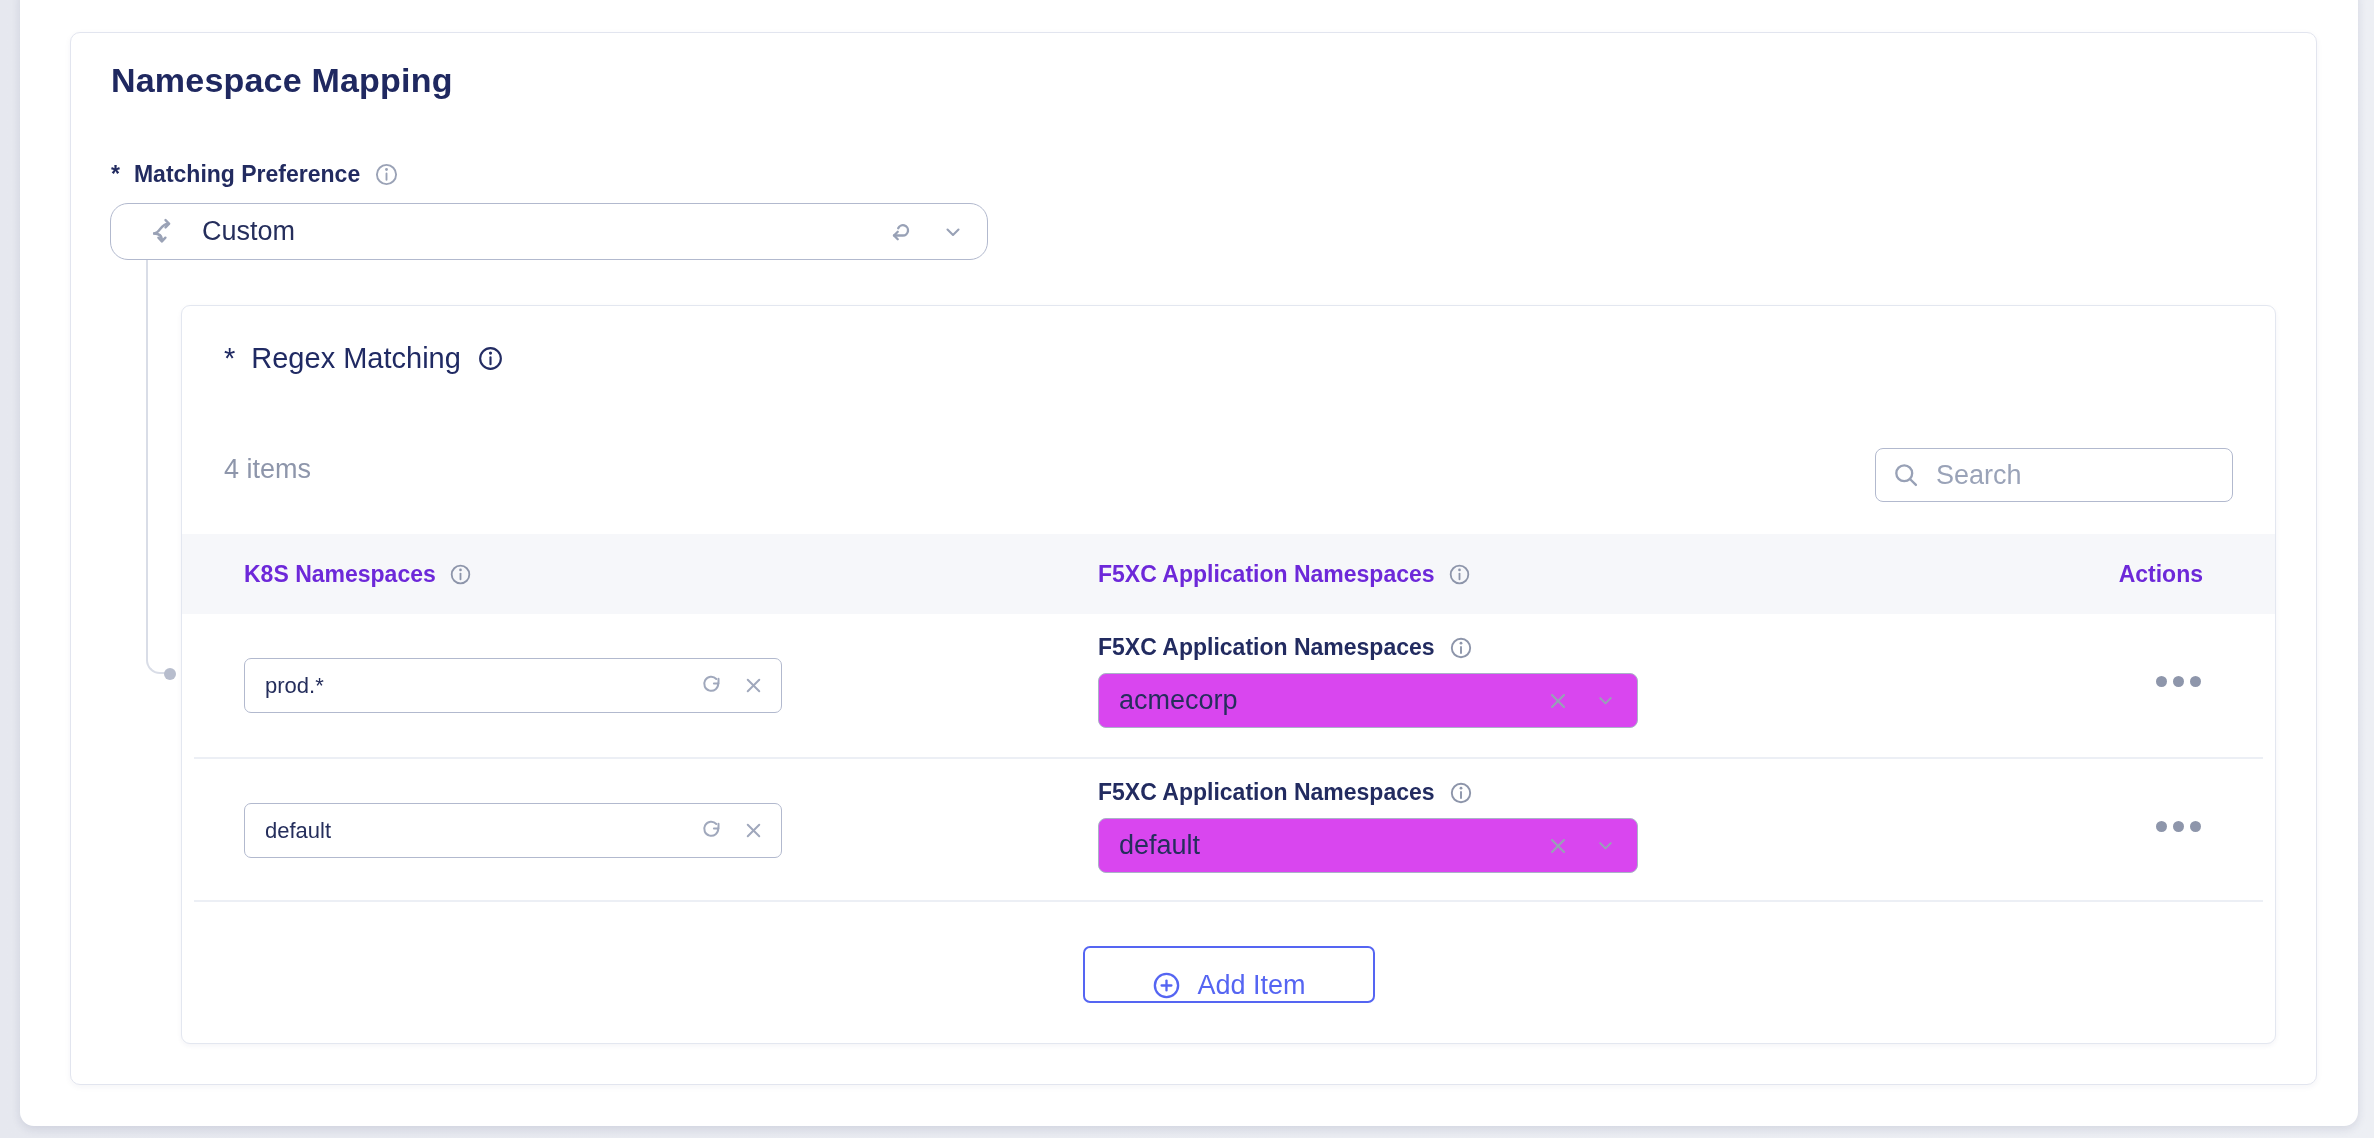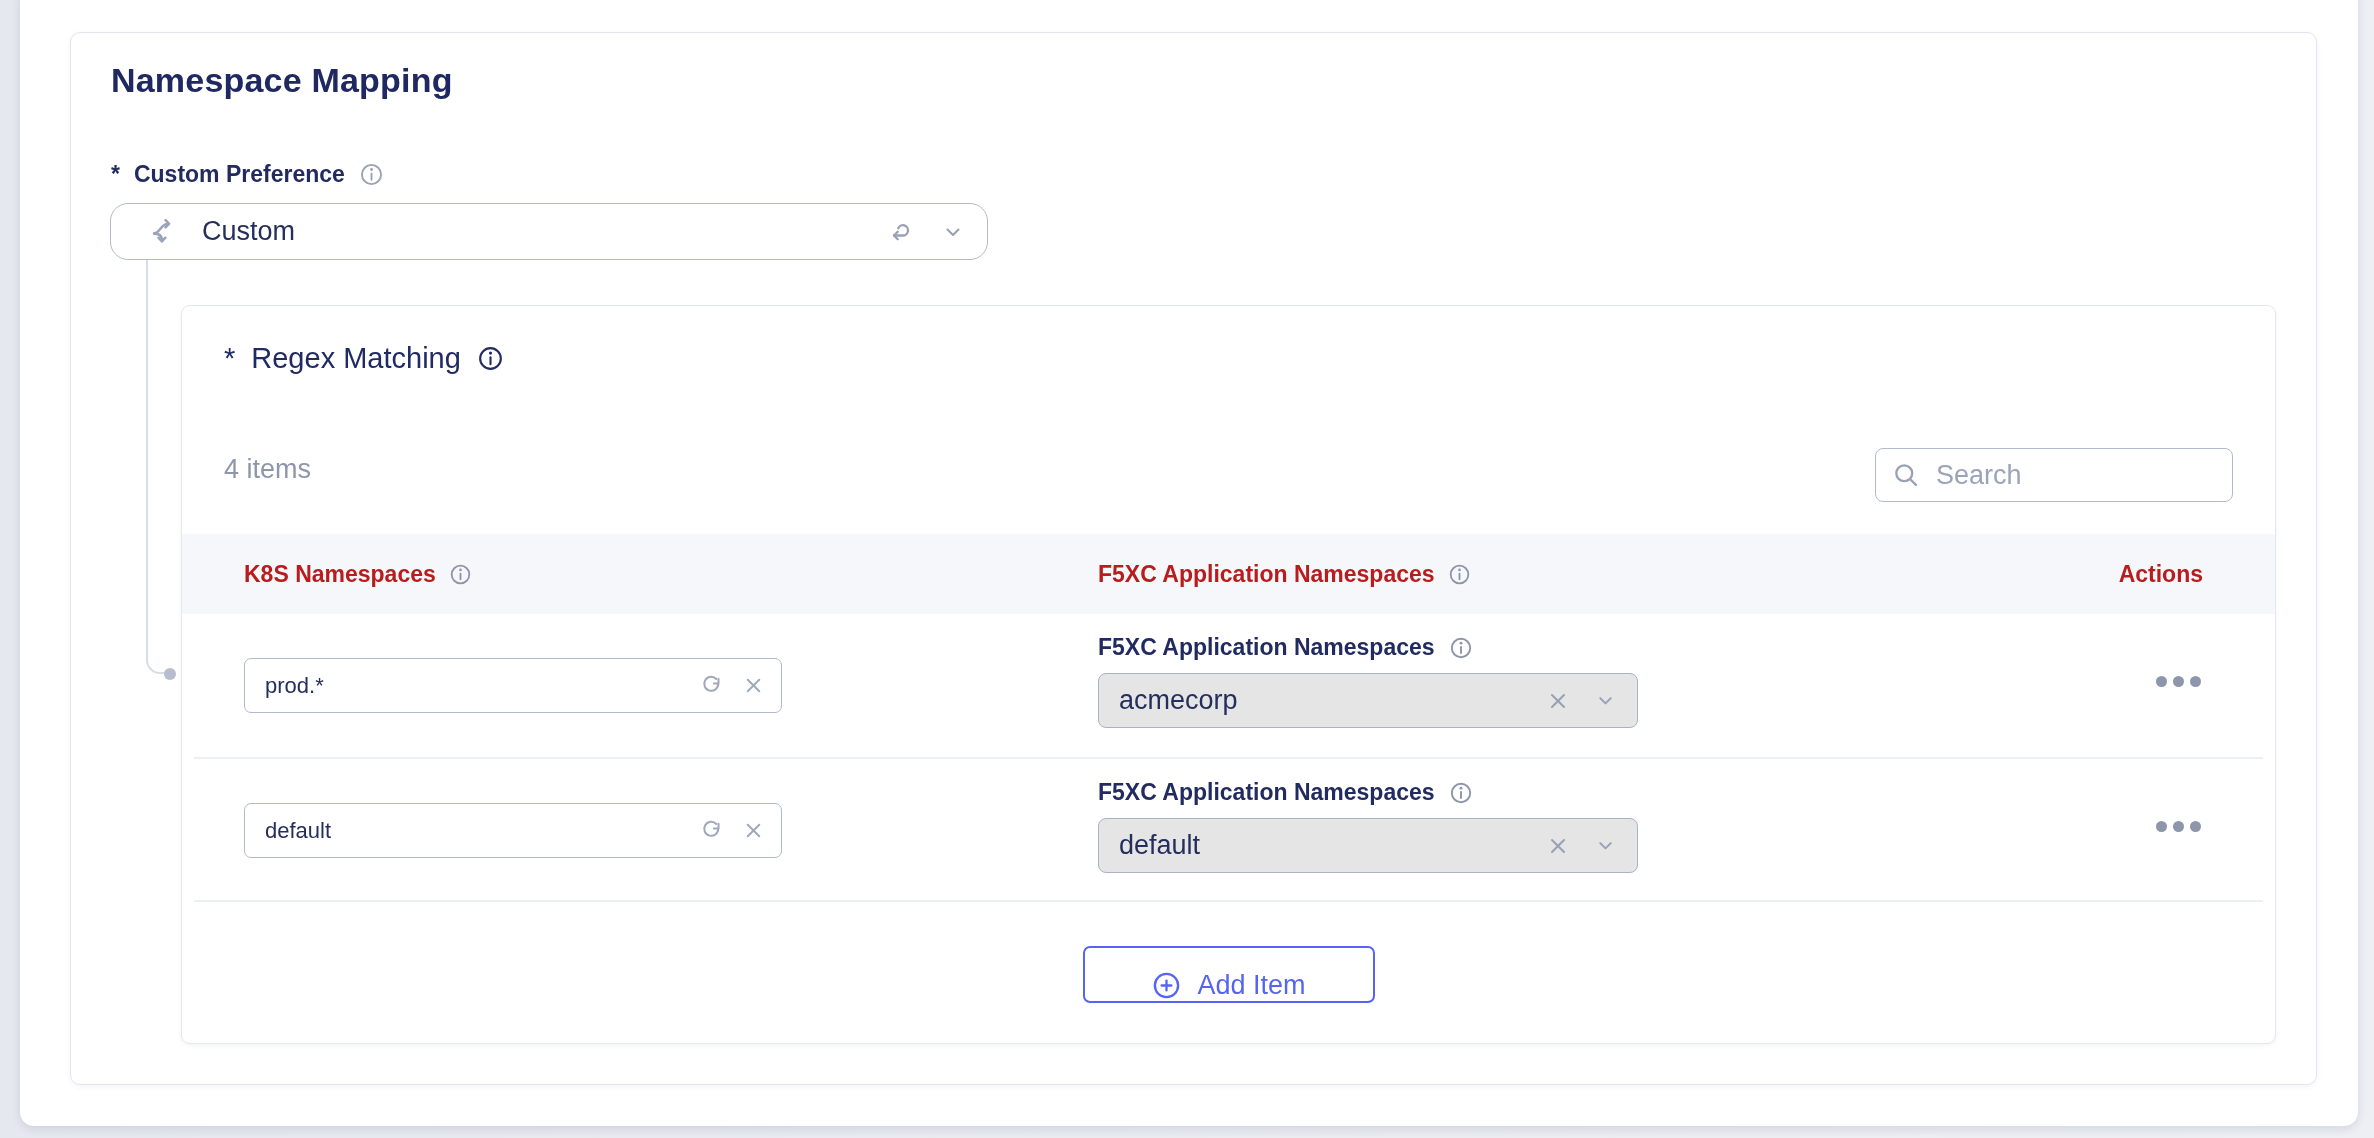--- a/index.html
+++ b/index.html
@@ -72,21 +72,21 @@
   }
   .search-box input {
     border:none; outline:none; flex:1; font-size:27px; color:#3a4161;
     font-family:"Liberation Sans", sans-serif; background:transparent;
   }
   .search-box input::placeholder { color:#9aa3b8; }
 
   .thead {
     position:absolute; left:0; top:228px; width:100%; height:80px;
     background:#f6f7fa; display:flex; align-items:center;
-    font-size:23px; font-weight:700; color:#b91c1c;
+    font-size:23px; font-weight:700; color:#6d28d9;
   }
   .col-k8s  { position:absolute; left:62px; display:flex; align-items:center; gap:13px; }
   .col-f5xc { position:absolute; left:916px; display:flex; align-items:center; gap:13px; }
   .col-actions { position:absolute; right:72px; }
 
   .trow { position:absolute; left:0; width:100%; height:145px; background:#fff; }
   .trow.r0 { top:308px; }
   .trow.r1 { top:453px; height:143px; }
   .trow::after {
     content:""; position:absolute; left:12px; right:12px; bottom:0;
@@ -101,21 +101,21 @@
     border:none; outline:none; flex:1; min-width:0; font-size:22px; color:#252e5c;
     font-family:"Liberation Sans", sans-serif; background:transparent;
   }
   .cell-f5xc { position:absolute; left:916px; top:20px; width:540px; }
   .cell-f5xc .lbl {
     display:flex; align-items:center; gap:14px;
     font-size:23px; font-weight:700; color:#222b60;
   }
   .selectbox {
     margin-top:12px; width:540px; height:55px;
-    border:1.5px solid #aab2c8; border-radius:8px; background:#e5e5e5;
+    border:1.5px solid #aab2c8; border-radius:8px; background:#d946ef;
     display:flex; align-items:center; padding:0 20px; gap:24px; cursor:pointer;
   }
   .selectbox .val { flex:1; font-size:27px; color:#252e5c; }
   .dots {
     position:absolute; right:74px; top:62px; display:flex; gap:6px; cursor:pointer;
   }
   .dots i { width:11px; height:11px; border-radius:50%; background:#8e96ab; }
 
   .add-area { position:absolute; left:0; top:596px; width:100%; height:143px; }
   .add-btn {
@@ -133,21 +133,21 @@
 <body>
 
 <div id="screen">
   <div class="panel">
     <div class="outer-card">
 
       <div class="page-title">Namespace Mapping</div>
 
       <div class="field-label-row">
         <span>*</span>
-        <span>Custom Preference</span>
+        <span>Matching Preference</span>
         <span class="icon" style="color:#9aa2b6">
           <svg width="25" height="25" viewBox="0 0 24 24" fill="none" stroke="currentColor" stroke-width="1.8">
             <circle cx="12" cy="12" r="9.2"></circle>
               <line x1="12" y1="11" x2="12" y2="17" stroke-linecap="round"></line>
             <circle cx="12" cy="7.2" r="1.35" fill="currentColor" stroke="none"></circle>
           </svg>
         </span>
       </div>
 
       <div class="dropdown">

